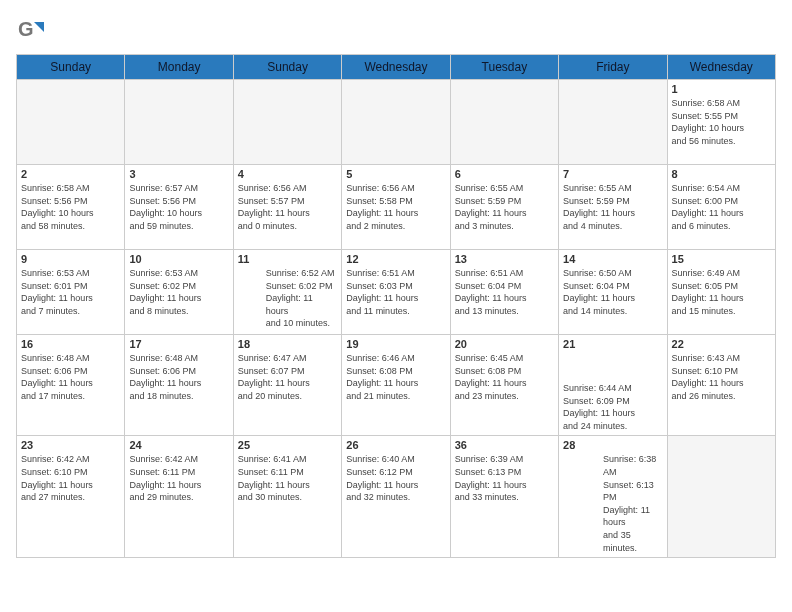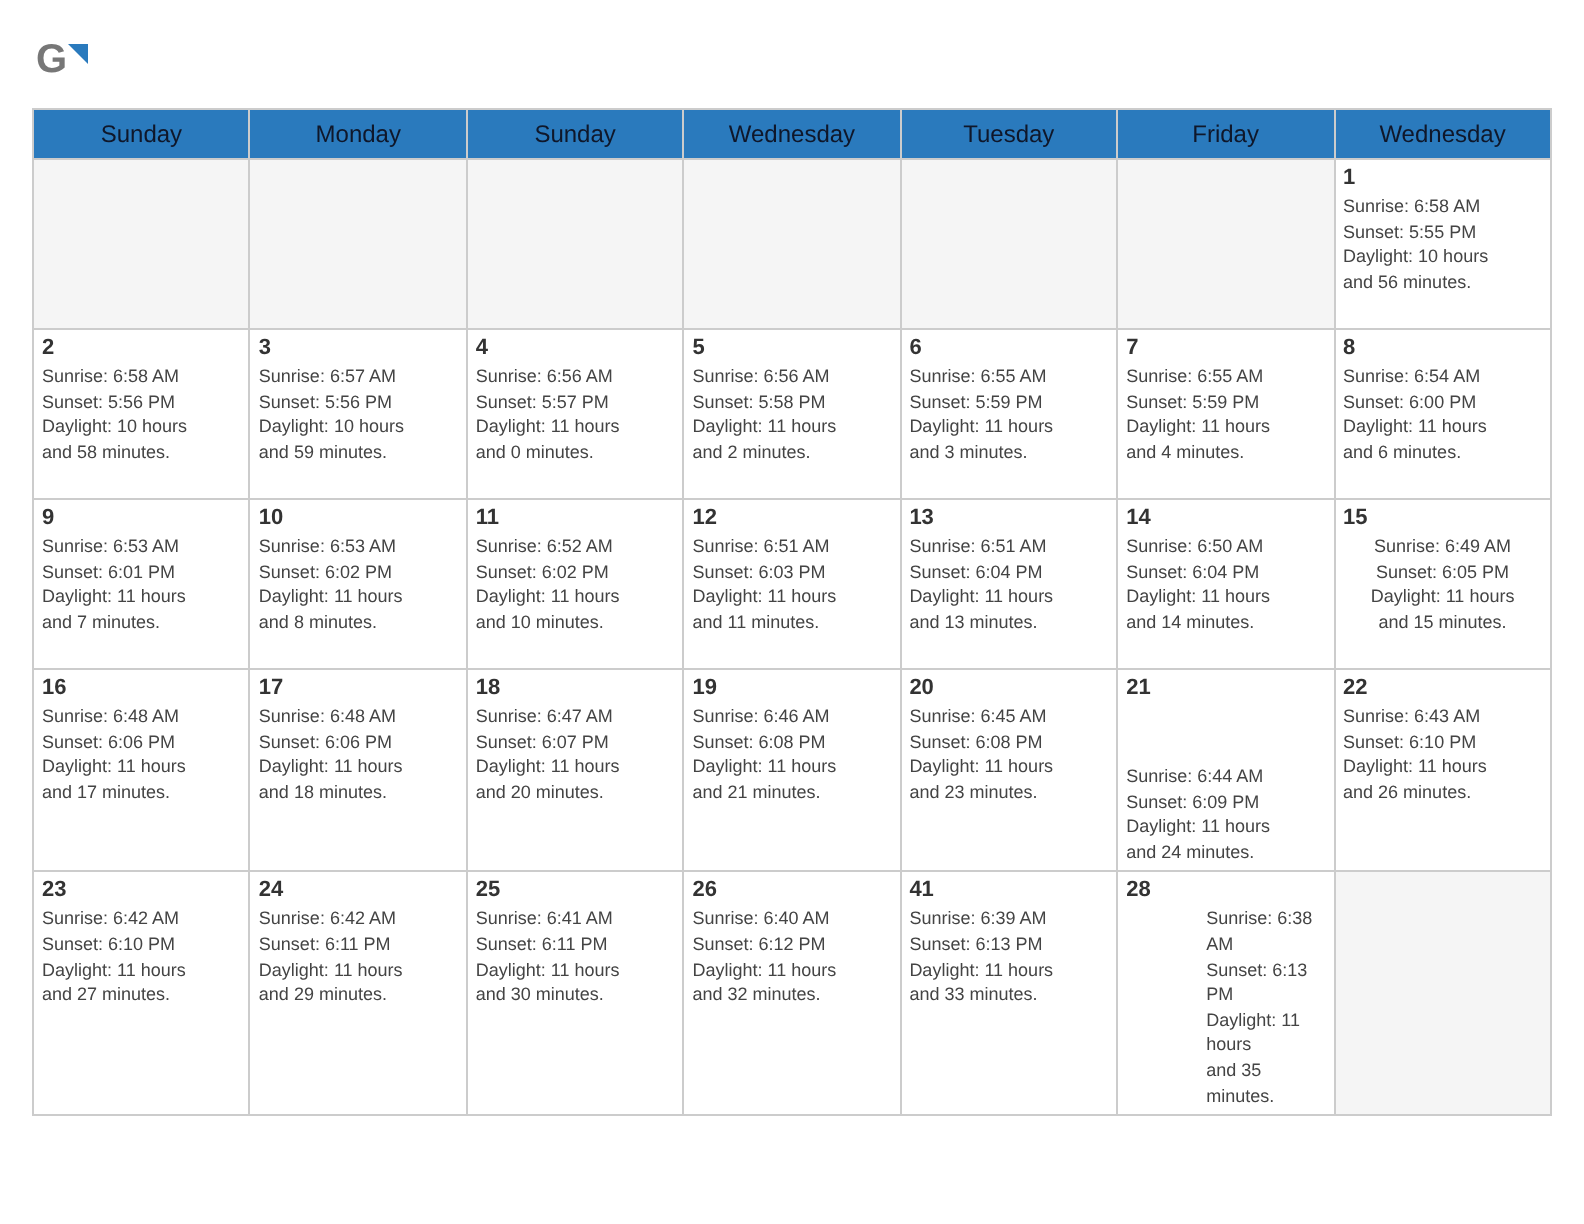--- a/index.html
+++ b/index.html
@@ -191,21 +191,21 @@
           </td>
           <td>
             <span class="day-num">10</span>
             <div class="day-info" style="white-space: pre-line;">Sunrise: 6:53 AM
 Sunset: 6:02 PM
 Daylight: 11 hours
 and 8 minutes.</div>
           </td>
           <td>
             <span class="day-num">11</span>
-            <div class="day-info" style="white-space: pre-line;">Sunrise: 6:52 AM
+            <div class="day-info" style="white-space: pre-line; margin-left: 28px;">Sunrise: 6:52 AM
 Sunset: 6:02 PM
 Daylight: 11 hours
 and 10 minutes.</div>
           </td>
           <td>
             <span class="day-num">12</span>
             <div class="day-info" style="white-space: pre-line;">Sunrise: 6:51 AM
 Sunset: 6:03 PM
 Daylight: 11 hours
 and 11 minutes.</div>
@@ -219,21 +219,21 @@
           </td>
           <td>
             <span class="day-num">14</span>
             <div class="day-info" style="white-space: pre-line;">Sunrise: 6:50 AM
 Sunset: 6:04 PM
 Daylight: 11 hours
 and 14 minutes.</div>
           </td>
           <td>
             <span class="day-num">15</span>
-            <div class="day-info" style="white-space: pre-line; text-align: center;">Sunrise: 6:49 AM
+            <div class="day-info" style="white-space: pre-line;">Sunrise: 6:49 AM
 Sunset: 6:05 PM
 Daylight: 11 hours
 and 15 minutes.</div>
           </td>
         </tr>
         <tr>
           <td>
             <span class="day-num">16</span>
             <div class="day-info" style="white-space: pre-line;">Sunrise: 6:48 AM
 Sunset: 6:06 PM
@@ -306,21 +306,21 @@
 and 30 minutes.</div>
           </td>
           <td>
             <span class="day-num">26</span>
             <div class="day-info" style="white-space: pre-line;">Sunrise: 6:40 AM
 Sunset: 6:12 PM
 Daylight: 11 hours
 and 32 minutes.</div>
           </td>
           <td>
-            <span class="day-num">41</span>
+            <span class="day-num">36</span>
             <div class="day-info" style="white-space: pre-line;">Sunrise: 6:39 AM
 Sunset: 6:13 PM
 Daylight: 11 hours
 and 33 minutes.</div>
           </td>
           <td>
             <span class="day-num">28</span>
             <div class="day-info" style="white-space: pre-line; margin-left: 40px;">Sunrise: 6:38 AM
 Sunset: 6:13 PM
 Daylight: 11 hours

